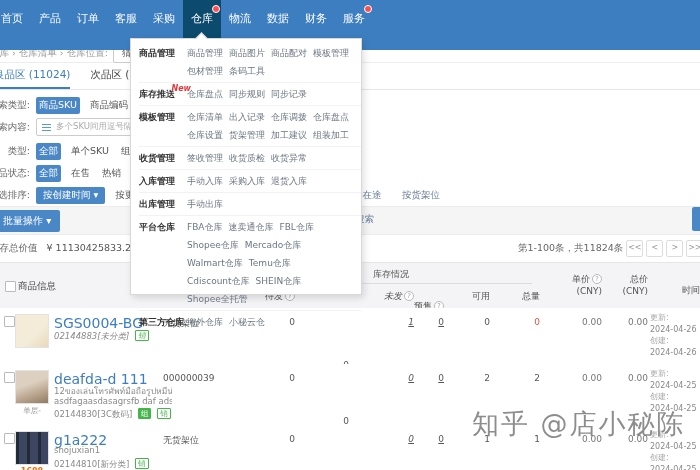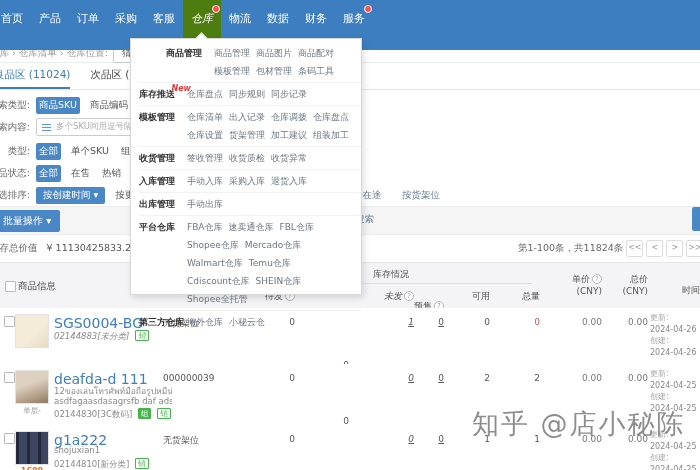--- a/index.html
+++ b/index.html
@@ -3,30 +3,30 @@
 <meta charset="utf-8">
 <style>
   html,body{margin:0;padding:0;background:#fff;}
   #app{position:relative;width:700px;height:470px;overflow:hidden;background:#fff;
        font-family:"DejaVu Sans","Liberation Sans",sans-serif;color:#333;font-size:10px;}
 
   
   .topnav{position:absolute;top:0;left:0;right:0;height:50px;background:#3d7ec0;display:flex;align-items:stretch;z-index:5;}
   .nav-item{color:#fff;font-size:11px;line-height:38px;padding:0 8px;position:relative;white-space:nowrap;cursor:pointer;}
   .nav-item:first-child{margin-left:-7px;}
-  .nav-item.active{background:#4d7c0f;font-style:italic;}
+  .nav-item.active{background:#0c4a6e;}
   .nav-badge{position:absolute;top:5px;right:1px;width:6px;height:6px;border-radius:50%;background:#ff4d4f;border:1px solid #fff;}
   .notch{position:absolute;top:34px;left:197px;width:8px;height:8px;background:#fff;transform:rotate(45deg);
          border-left:1px solid #ccc;border-top:1px solid #ccc;z-index:11;}
 
   
   .dropdown{position:absolute;top:38px;left:130px;width:232px;height:257px;background:#fff;border:1px solid #d8d8d8;
             box-shadow:2px 3px 7px rgba(0,0,0,.13);z-index:10;box-sizing:border-box;padding:3px 0 0 8px;}
   .menu-section{display:flex;padding:2px 0;border-top:1px solid #f2f2f2;}
-  .menu-section.first{border-top:none;margin-left:27px;}
+  .menu-section.first{border-top:none;}
   .menu-label{width:48px;flex:none;font-weight:bold;color:#333;font-size:9px;line-height:18px;position:relative;white-space:nowrap;}
   .menu-items{flex:1;display:flex;flex-wrap:wrap;column-gap:6px;padding-right:2px;}
   .menu-item{color:#6b7682;font-size:9px;line-height:18px;white-space:nowrap;cursor:pointer;}
   .new-tag{position:absolute;top:-5px;right:-4px;color:#e4393c;font-size:8px;font-style:italic;font-weight:bold;}
 
   
   .hline{position:absolute;left:0;right:0;height:0;border-top:1px solid #ededed;}
   .toolbar-band{position:absolute;top:206px;left:0;right:0;height:27px;background:#f5f5f6;
                 border-top:1px solid #ececec;border-bottom:1px solid #ececec;}
 
@@ -107,22 +107,22 @@
 </style>
 </head>
 <body>
 
 <div id="app">
 
   <div class="topnav">
     <div class="nav-item">首页</div>
     <div class="nav-item">产品</div>
     <div class="nav-item">订单</div>
+    <div class="nav-item">客服</div>
     <div class="nav-item">采购</div>
-    <div class="nav-item">客服</div>
     <div class="nav-item active">
       <span>仓库</span>
       <span class="nav-badge"></span>
     </div>
     <div class="nav-item">物流</div>
     <div class="nav-item">数据</div>
     <div class="nav-item">财务</div>
     <div class="nav-item" style="position:relative;">
       <span>服务</span>
       <span class="nav-badge"></span>

